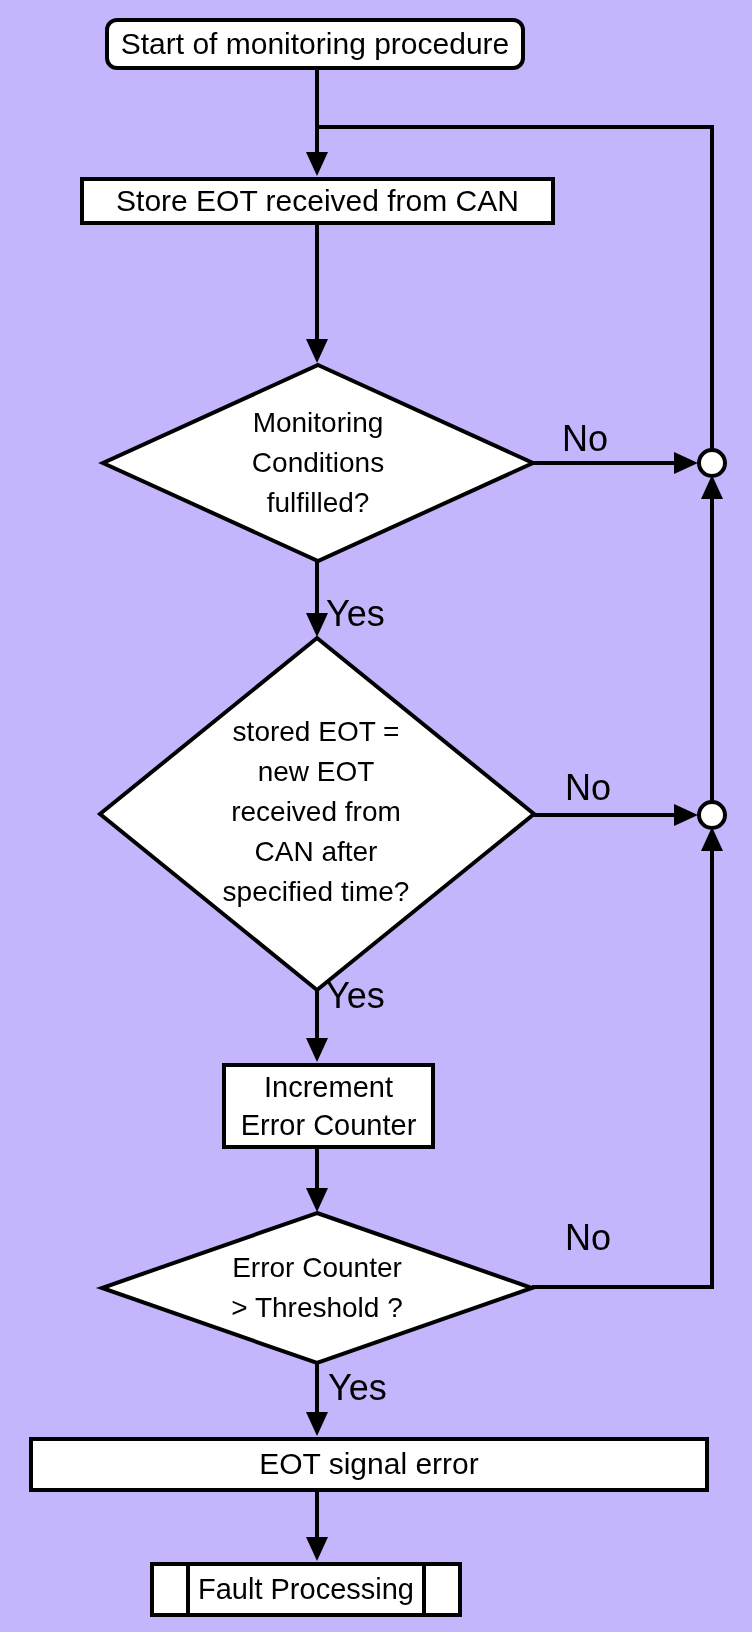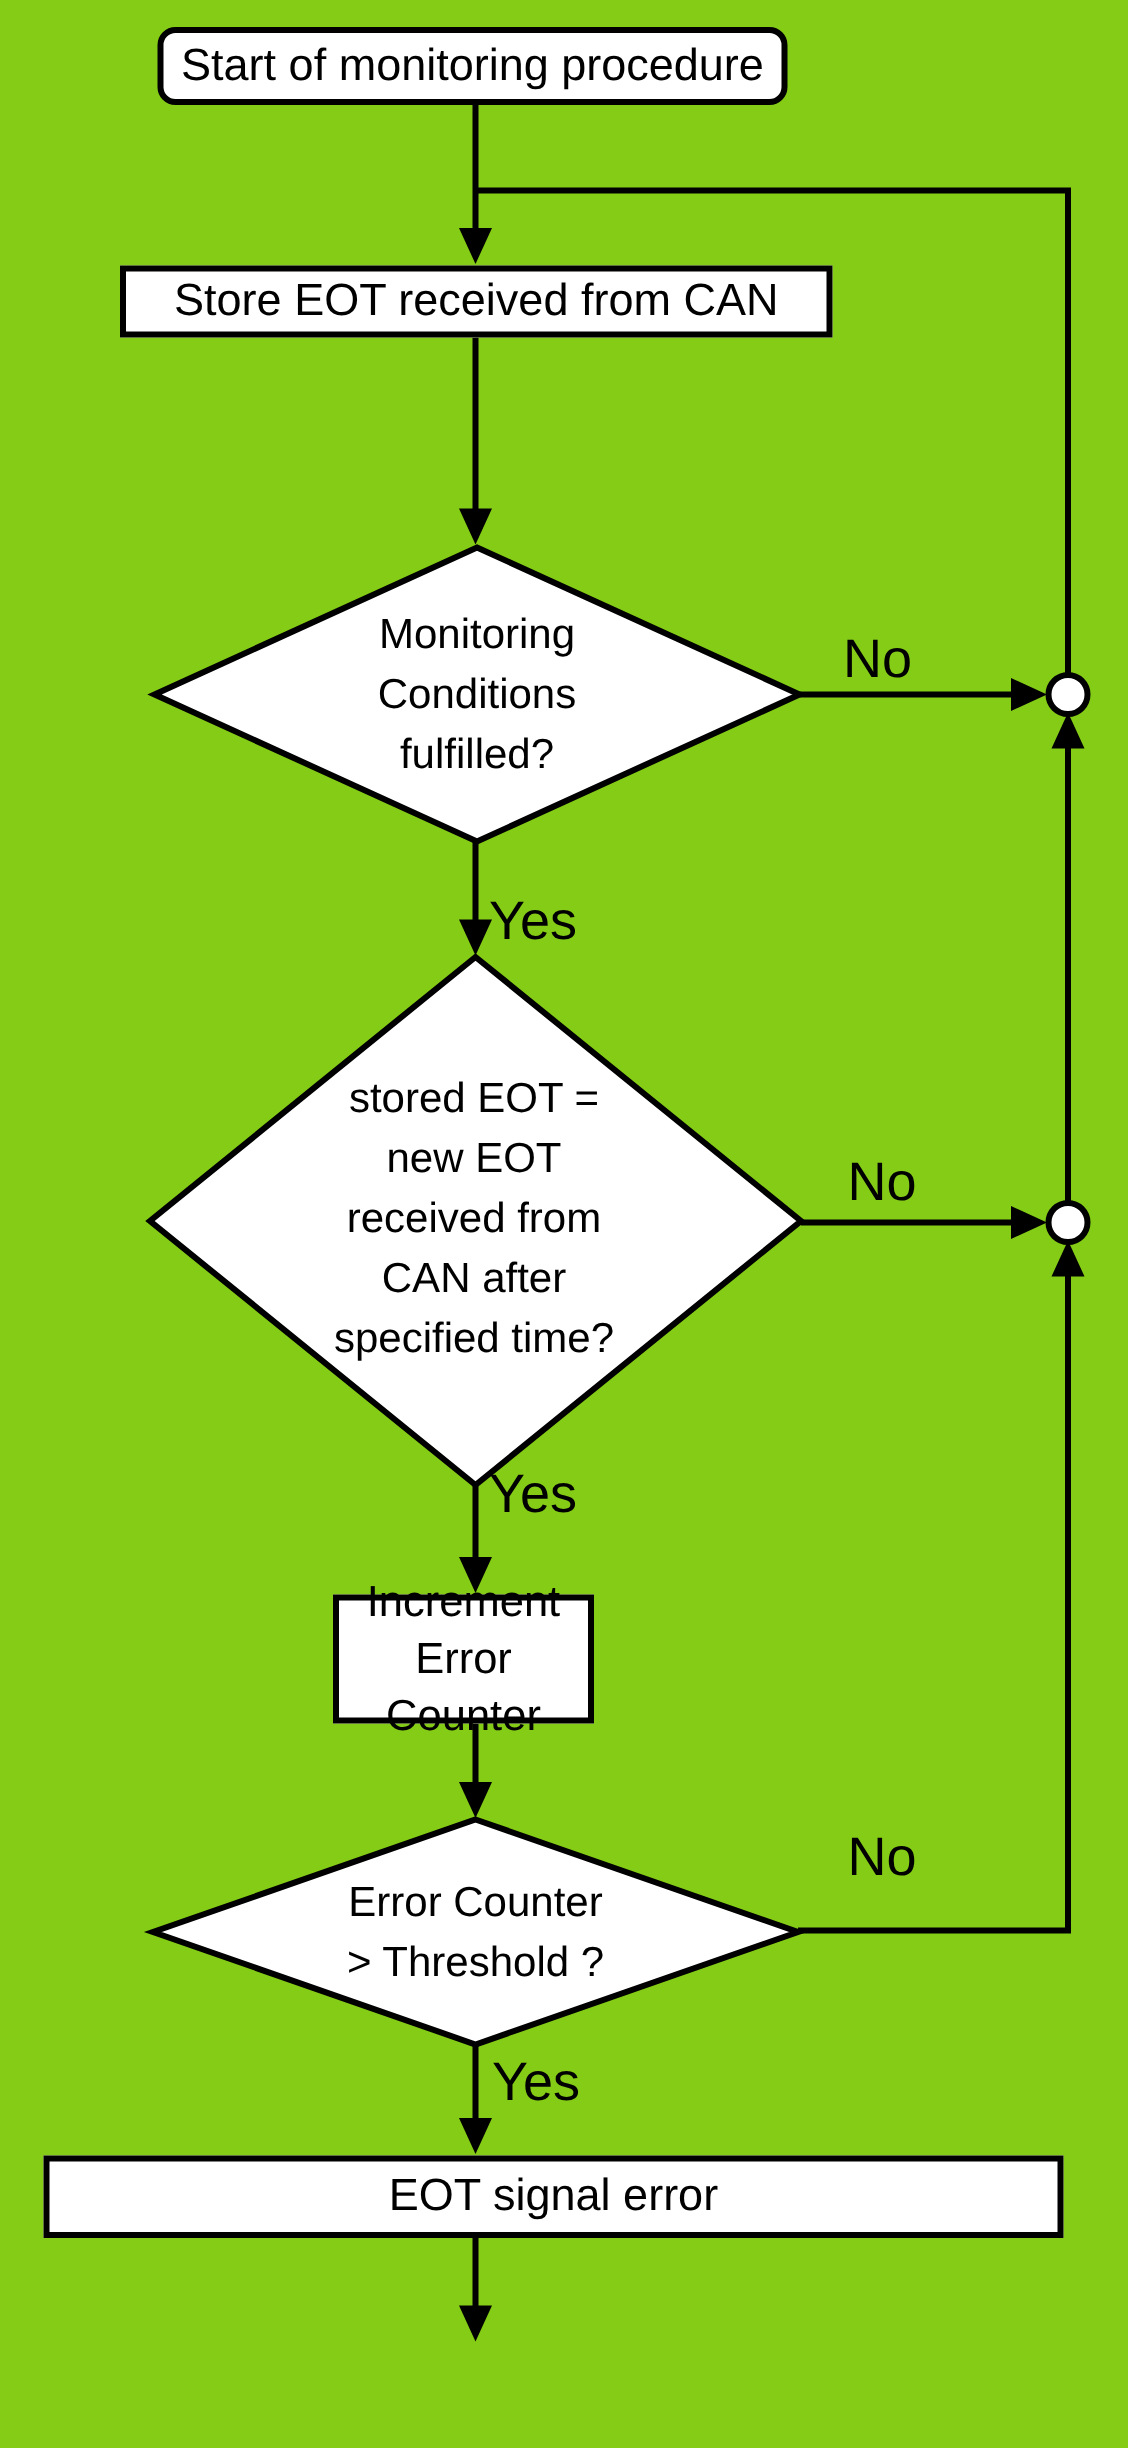--- a/index.html
+++ b/index.html
@@ -5,21 +5,21 @@
   html, body { margin: 0; padding: 0; }
   body {
     background: #ffffff;
     font-family: "Liberation Sans", sans-serif;
     color: #000000;
   }
   .stage {
     position: relative;
     width: 752px;
     height: 1632px;
-    background: #84cc16;
+    background: #c4b5fd;
     overflow: hidden;
   }
   .stage svg.wires {
     position: absolute;
     left: 0; top: 0;
     width: 752px; height: 1632px;
   }
   .node {
     position: absolute;
     box-sizing: border-box;
@@ -126,32 +126,37 @@
   <div class="diamond-label" style="left:318px; top:463px;">Monitoring
 Conditions
 fulfilled?</div>
 
   <div class="diamond-label" style="left:316px; top:812px;">stored EOT =
 new EOT
 received from
 CAN after
 specified time?</div>
 
-  <div class="node process" style="left:222px; top:1063px; width:174px; height:86px; font-size:29px; line-height:38px; white-space:pre-line;">
+  <div class="node process" style="left:222px; top:1063px; width:213px; height:86px; font-size:29px; line-height:38px; white-space:pre-line;">
     <span>Increment
 Error Counter</span>
   </div>
 
   <div class="diamond-label" style="left:317px; top:1288px;">Error Counter
 &gt; Threshold ?</div>
 
   <div class="node process" style="left:29px; top:1437px; width:680px; height:55px;">
     <span>EOT signal error</span>
   </div>
 
+  <div class="node predefined" style="left:150px; top:1562px; width:312px; height:55px; font-size:29px;">
+    <span class="sidebar left"></span>
+    <span>Fault Processing</span>
+    <span class="sidebar right"></span>
+  </div>
 
   <div class="edge-label" style="left:562px; top:423px;">No</div>
   <div class="edge-label" style="left:326px; top:598px;">Yes</div>
 
   <div class="edge-label" style="left:565px; top:772px;">No</div>
   <div class="edge-label" style="left:326px; top:980px;">Yes</div>
 
   <div class="edge-label" style="left:565px; top:1222px;">No</div>
   <div class="edge-label" style="left:328px; top:1372px;">Yes</div>
 

